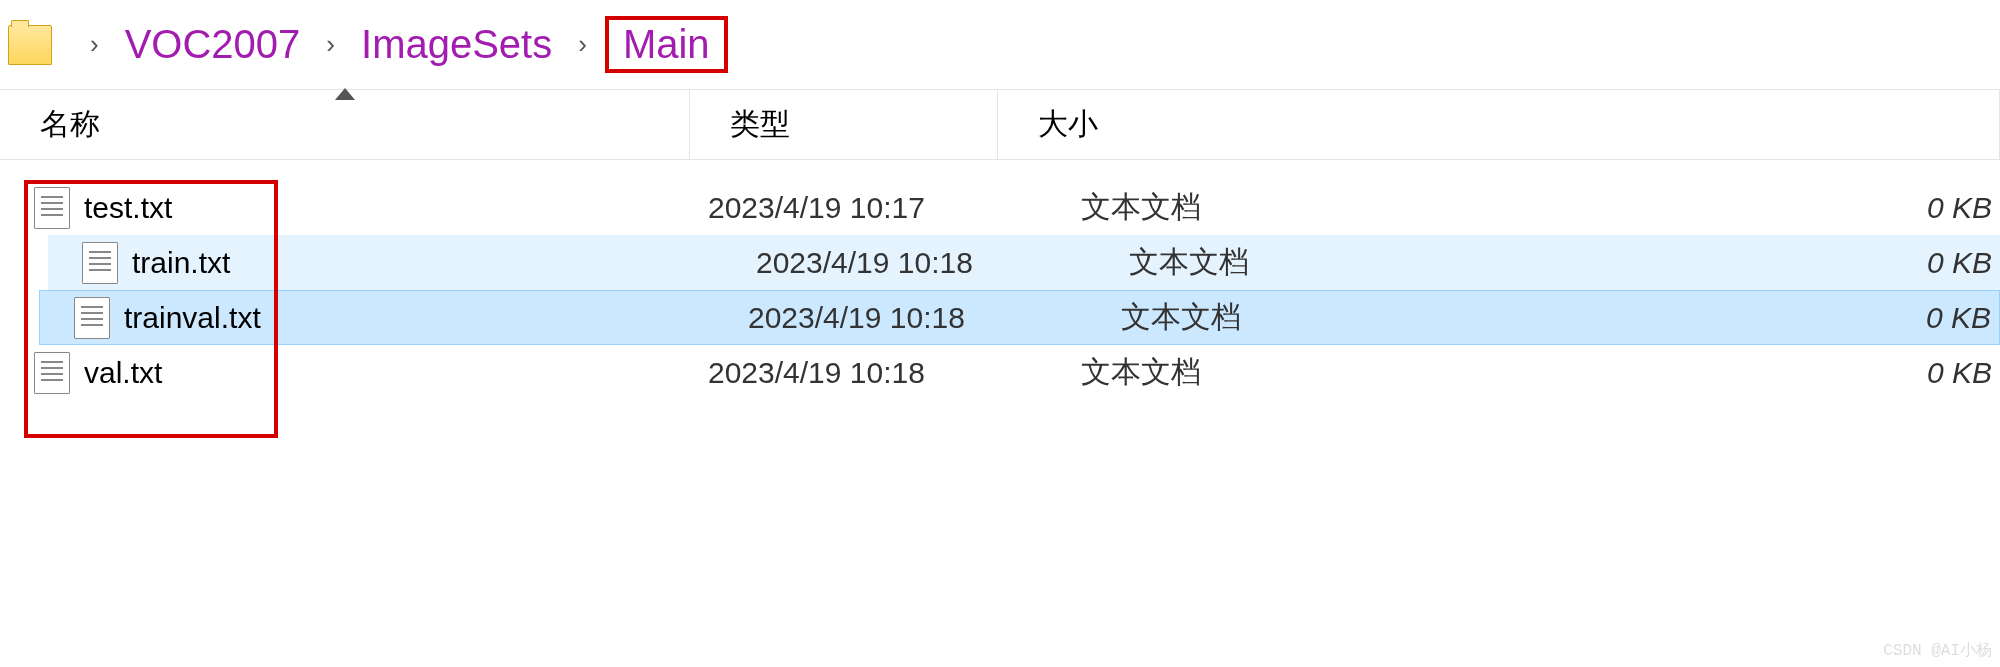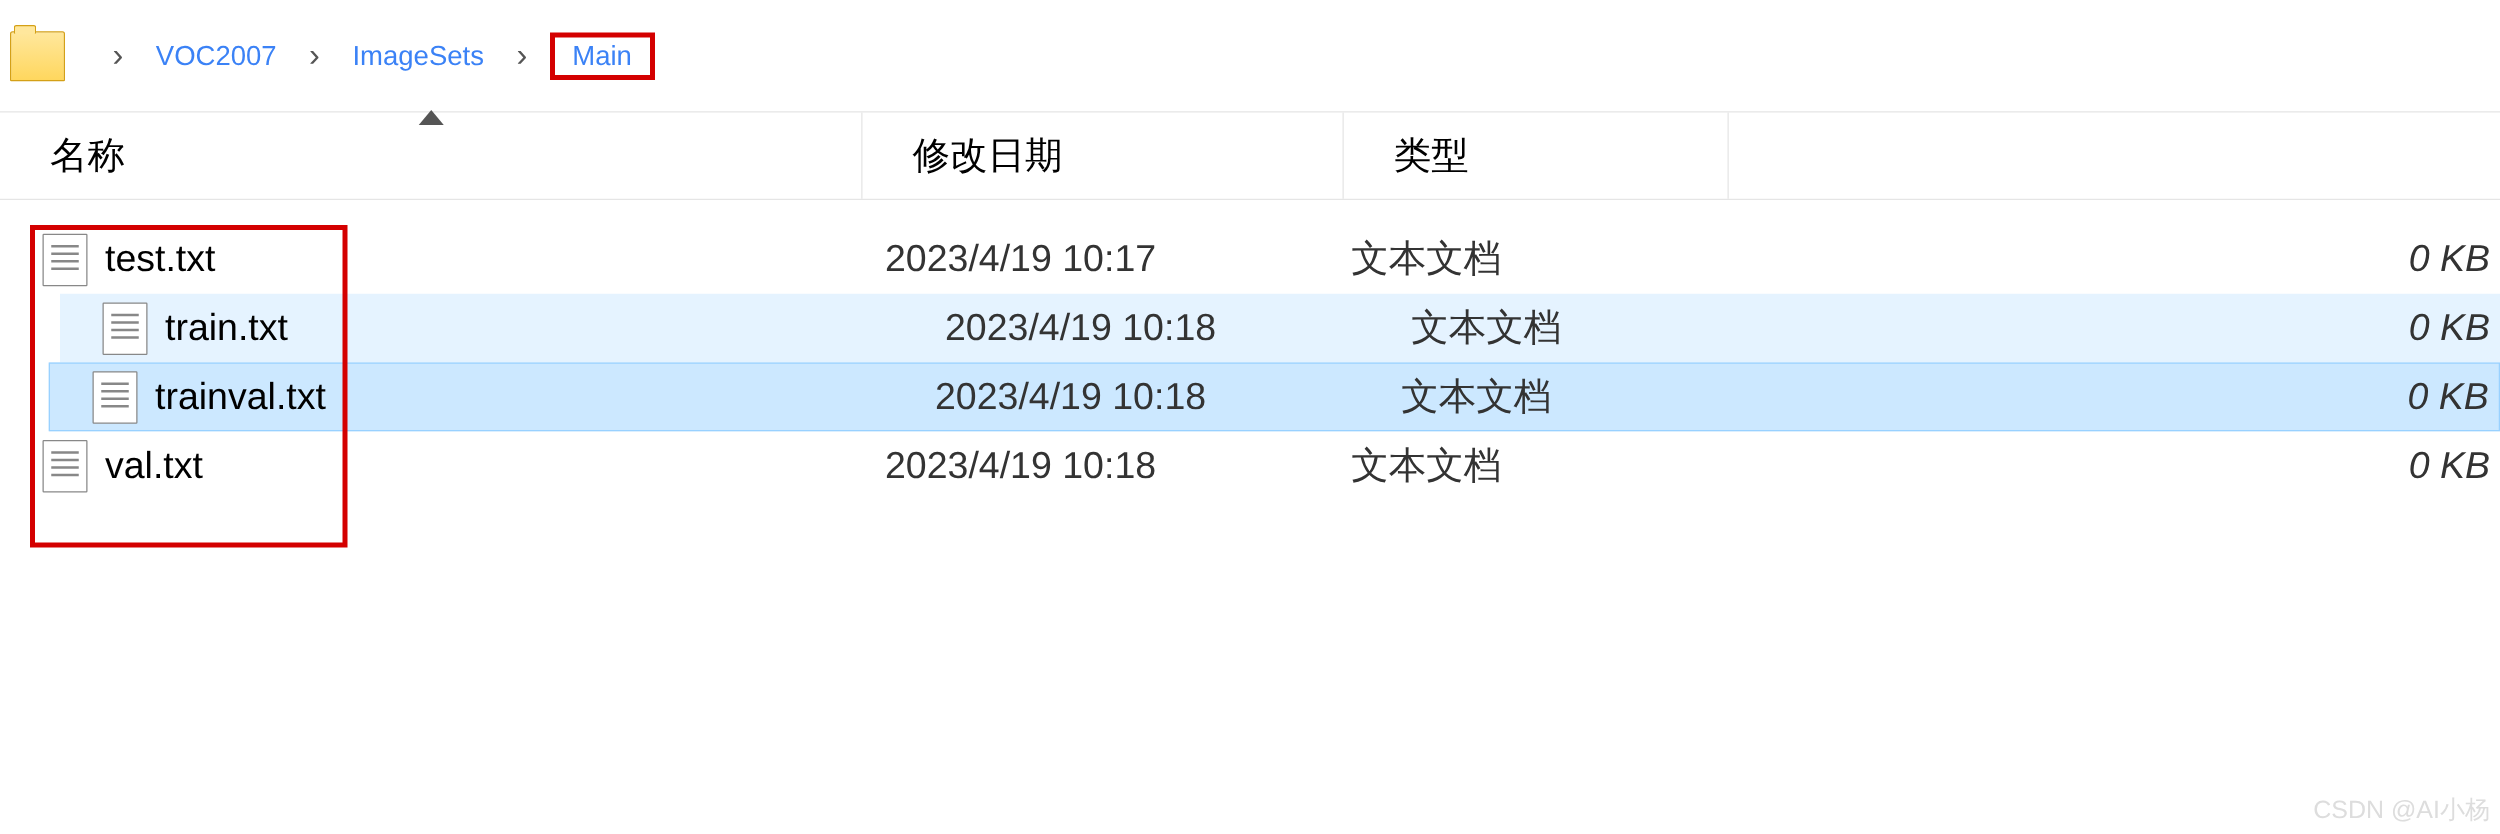--- a/index.html
+++ b/index.html
@@ -43,22 +43,22 @@
       border-bottom: none;
       border-radius: 2px 2px 0 0;
     }
     .crumb-sep {
       font-size: 26px;
       color: #555;
       margin: 0 18px;
       user-select: none;
     }
     .crumb-item {
-      font-size: 22px;
-      color: #3b82f6;
+      font-size: 40px;
+      color: #a21caf;
       padding: 6px 8px;
     }
     .crumb-highlight {
       border: 4px solid #d40000;
       padding: 2px 14px;
     }
     .header-row {
       display: flex;
       align-items: center;
       height: 70px;
@@ -145,45 +145,45 @@
       left: 6px;
       right: 6px;
       height: 2px;
       background: #888;
       box-shadow: 0 6px 0 #888, 0 12px 0 #888, 0 18px 0 #888;
     }
     .watermark {
       position: absolute;
       bottom: 6px;
       right: 8px;
-      font-size: 20px;
+      font-size: 16px;
       color: #ddd;
-      font-family: Liberation Sans, sans-serif;
+      font-family: Liberation Mono, monospace;
     }
   </style>
 </head>
 <body>
 
 <div class="breadcrumb-bar">
   <div class="folder-icon"></div>
   <span class="crumb-sep">›</span>
   <span class="crumb-item">VOC2007</span>
   <span class="crumb-sep">›</span>
   <span class="crumb-item">ImageSets</span>
   <span class="crumb-sep">›</span>
   <span class="crumb-item crumb-highlight">Main</span>
 </div>
 
 <div class="header-row">
   <div class="header-cell col-name">
     <span>名称</span>
     <span class="sort-caret"></span>
   </div>
-  <div class="header-cell col-date">修改日期</div>
   <div class="header-cell col-type">类型</div>
+  <div class="header-cell col-size">大小</div>
 </div>
 
 <div class="file-list">
   <div class="red-box-files"></div>
 
   <div class="file-row">
     <div class="row-name">
       <div class="txt-icon"></div>
       <span>test.txt</span>
     </div>

